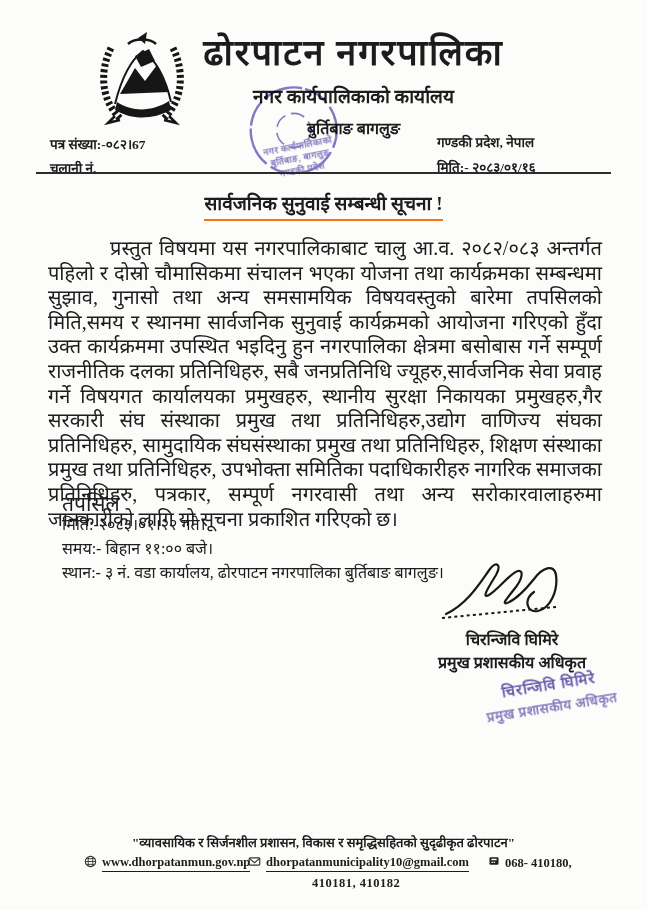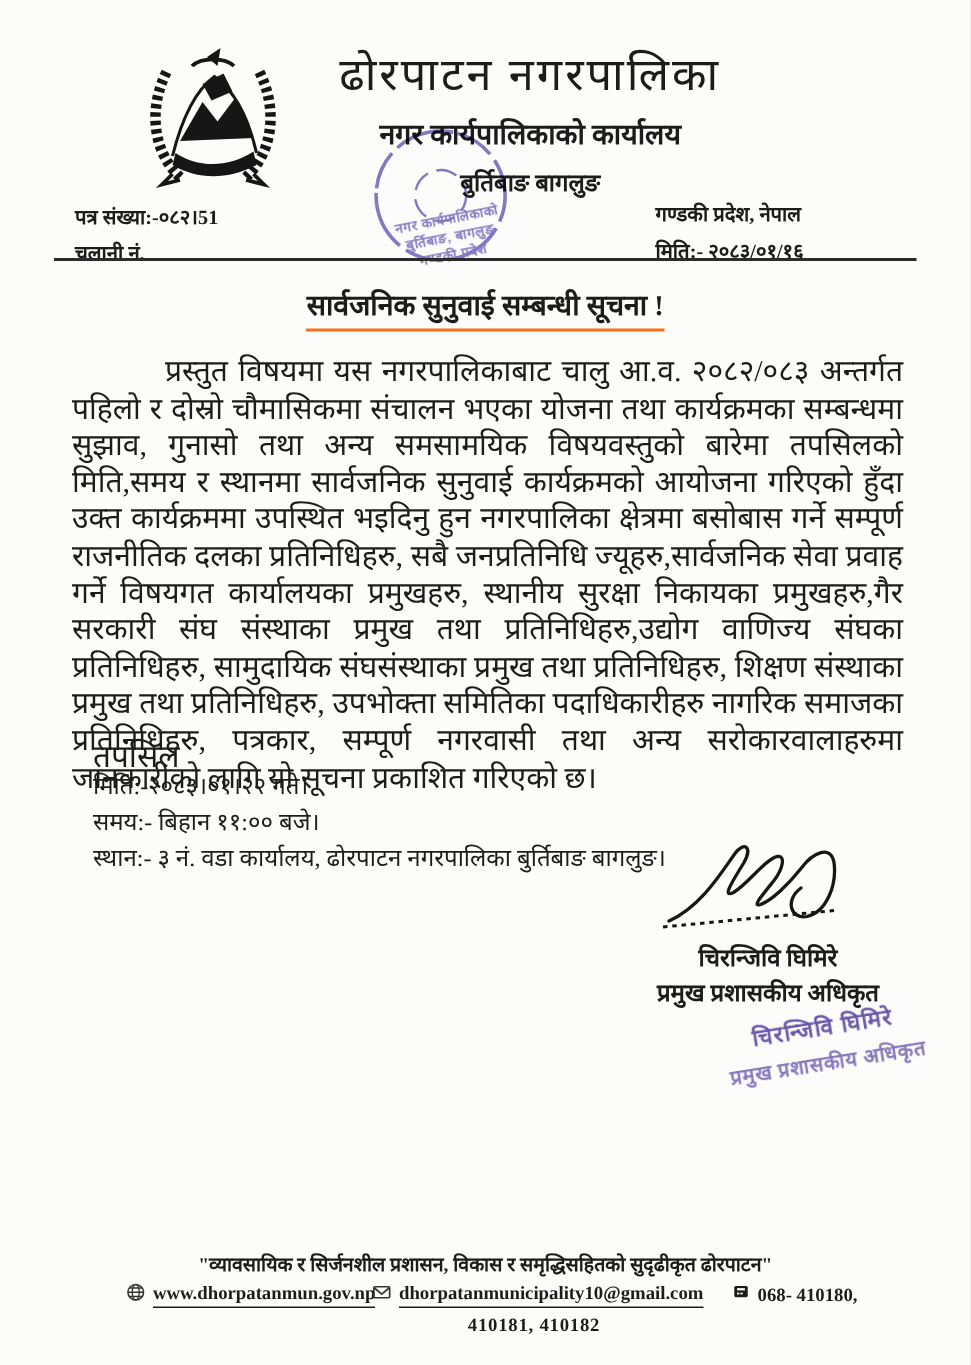--- a/index.html
+++ b/index.html
@@ -8,21 +8,21 @@
     width:647px;height:910px;
     margin:0 auto;
     background:#fcfcfa;
     font-family:"Liberation Serif", serif;
     color:#1c1c1c;
     overflow:hidden;
   }
   
   .emblem{position:absolute;left:92px;top:26px;width:100px;height:106px;}
   .header-center{position:absolute;left:130px;right:70px;top:34px;text-align:center;}
-  .muni-name{font-size:30px;font-weight:400;letter-spacing:2px;line-height:1.1;}
+  .muni-name{font-size:36px;font-weight:700;letter-spacing:2px;line-height:1.1;}
   .office-name{font-size:19px;font-weight:700;margin-top:9px;}
   .place-name{font-size:16px;font-weight:700;margin-top:8px;}
   .meta-left{position:absolute;left:50px;top:133px;font-size:13.5px;font-weight:700;line-height:24px;}
   .meta-right{position:absolute;right:42px;top:130px;width:168px;font-size:13.5px;font-weight:700;line-height:25px;}
   .head-rule{position:absolute;left:36px;right:36px;top:172px;border-top:2.5px solid #2b2b2b;}
   
   .round-stamp{
     position:absolute;left:232px;top:84px;width:130px;height:116px;
     transform:rotate(-11deg);
     color:#6a5cb8;opacity:.82;mix-blend-mode:multiply;pointer-events:none;
@@ -100,21 +100,21 @@
       <circle cx="50" cy="46" r="17" fill="none" stroke="#6a5cb8" stroke-width="1.6" stroke-dasharray="14 6"></circle>
     </svg>
     <div class="stamp-lines">
       <div>नगर कार्यपालिकाको</div>
       <div>बुर्तिबाङ, बागलुङ</div>
       <div>गण्डकी प्रदेश</div>
     </div>
   </div>
 
   <div class="meta-left">
-    <div>पत्र संख्या:-०८२।51</div>
+    <div>पत्र संख्या:-०८२।67</div>
     <div>चलानी नं.</div>
   </div>
   <div class="meta-right">
     <div>गण्डकी प्रदेश, नेपाल</div>
     <div>मिति:- २०८३/०१/१६</div>
   </div>
 
   <div class="head-rule"></div>
 
   <div class="notice-title-wrap">

